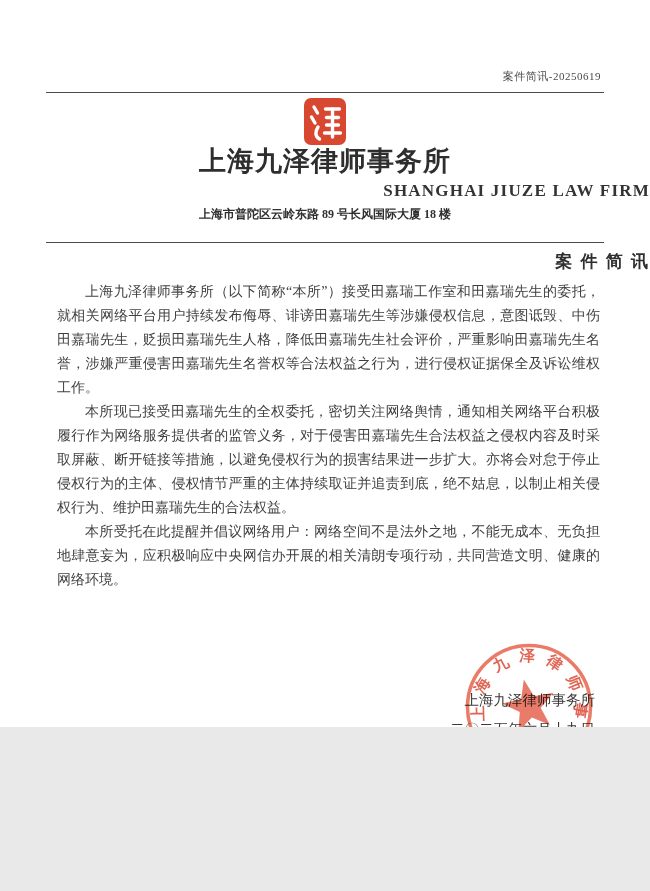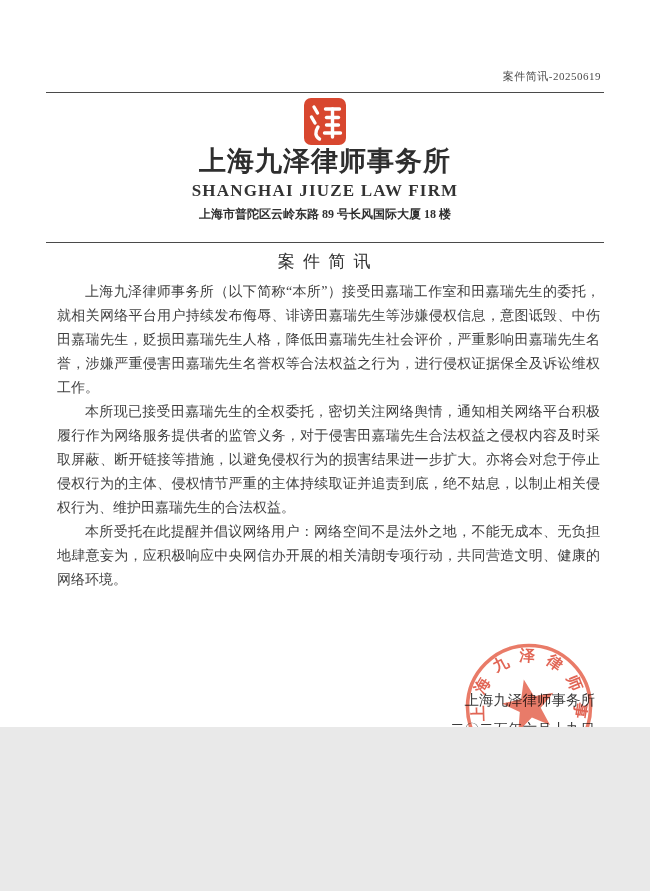--- a/index.html
+++ b/index.html
@@ -26,30 +26,30 @@
     position:absolute;top:97px;left:0;right:0;
     text-align:center;
   }
   .firm-cn{
     position:absolute;top:143px;left:0;right:0;
     text-align:center;font-size:27px;font-weight:bold;color:#2e2e2e;
     letter-spacing:1px;
   }
   .firm-en{
     position:absolute;top:181px;left:0;right:0;
-    text-align:center;font-size:17px;font-weight:bold;color:#333;
+    text-align:right;font-size:17px;font-weight:bold;color:#333;
     letter-spacing:1.2px;
   }
   .firm-addr{
     position:absolute;top:206px;left:0;right:0;
     text-align:center;font-size:12px;font-weight:bold;color:#2f2f2f;
   }
   .doc-title{
     position:absolute;top:250px;left:0;right:0;
-    text-align:center;font-size:17px;font-weight:normal;color:#2f2f2f;
+    text-align:right;font-size:17px;font-weight:bold;color:#2f2f2f;
     letter-spacing:2px;
   }
   .body-text{
     position:absolute;top:280px;left:57px;right:50px;
   }
   .body-text p{
     margin:0;
     font-size:14px;
     line-height:24px;
     text-align:justify;

